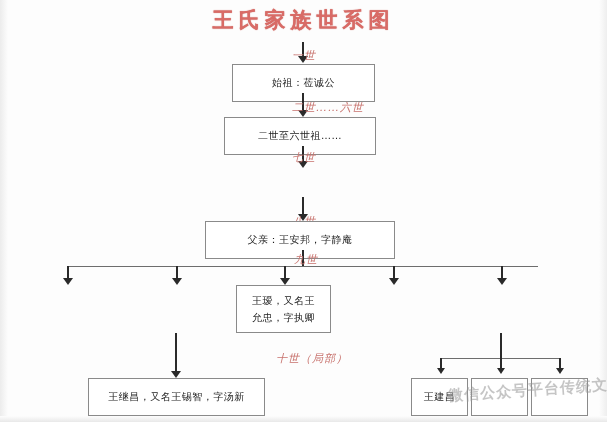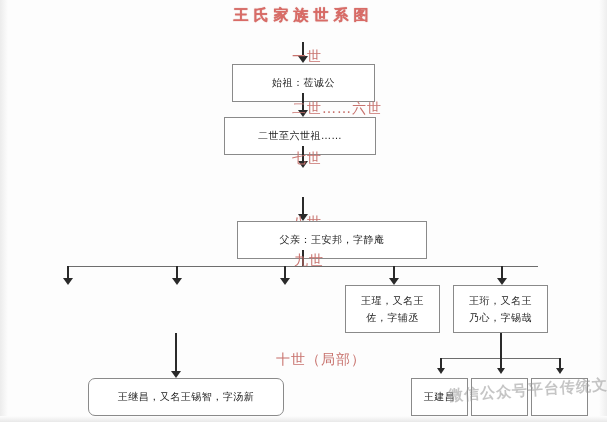--- a/index.html
+++ b/index.html
@@ -36,33 +36,34 @@
     width: 607px; height: 6px;
     background: linear-gradient(to top, #e8e8e8, #fdfdfd);
   }
 
   .title {
     position: absolute;
     left: 0;
     top: 6px;
     width: 607px;
     text-align: center;
-    font-size: 15px;
+    font-size: 21px;
     font-weight: bold;
     letter-spacing: 5px;
     color: #d96b66;
     text-shadow: 0 0 1px #c05a55;
   }
 
   .gen-label {
     position: absolute;
-    font-size: 14px;
+    font-size: 11px;
     color: #c8736e;
     white-space: nowrap;
     letter-spacing: 1px;
+    font-style: italic;
   }
 
   .node {
     position: absolute;
     box-sizing: border-box;
     border: 1px solid #8a8a8a;
     background: #ffffff;
     color: #1c1c1c;
     font-size: 10px;
     line-height: 16px;
@@ -151,21 +152,21 @@
 
   <div class="vline" style="left:302px; top:146px; height:20px;"></div>
   <div class="arrow" style="left:298px; top:161px;"></div>
   <div class="gen-label" style="left:292px; top:150px;">七世</div>
 
 
   <div class="vline" style="left:302px; top:197px; height:22px;"></div>
   <div class="arrow" style="left:298px; top:214px;"></div>
   <div class="gen-label" style="left:292px; top:214px;">八世</div>
 
-  <div class="node" style="left:205px; top:221px; width:190px; height:29px;margin-left:32px;">
+  <div class="node" style="left:205px; top:221px; width:190px; height:29px;">
     <span class="txt">父亲：王安邦，字静庵</span>
   </div>
 
   <div class="vline" style="left:302px; top:250px; height:16px;"></div>
   <div class="gen-label" style="left:294px; top:252px;">九世</div>
 
   <div class="hline" style="left:68px; top:266px; width:470px;"></div>
 
   <div class="vline" style="left:67px; top:266px; height:15px;"></div>
   <div class="arrow" style="left:63px; top:278px;"></div>
@@ -177,41 +178,35 @@
   <div class="arrow" style="left:280px; top:278px;"></div>
 
   <div class="vline" style="left:393px; top:266px; height:15px;"></div>
   <div class="arrow" style="left:389px; top:278px;"></div>
 
   <div class="vline" style="left:501px; top:266px; height:15px;"></div>
   <div class="arrow" style="left:497px; top:278px;"></div>
 
 
 
-
-  <div class="node two-line" style="left:345px; top:285px; width:95px; height:48px;">
+  <div class="node two-line" style="left:236px; top:285px; width:95px; height:48px;">
     <span class="txt">
-      <span>王瑆，又名王</span><br>
-      <span>佐，字辅丞</span>
+      <span>王瑷，又名王</span><br>
+      <span>允忠，字执卿</span>
     </span>
   </div>
 
-  <div class="node two-line" style="left:453px; top:285px; width:95px; height:48px;">
-    <span class="txt">
-      <span>王珩，又名王</span><br>
-      <span>乃心，字锡哉</span>
-    </span>
-  </div>
+
 
   <div class="gen-label" style="left:276px; top:351px;">十世（局部）</div>
 
   <div class="vline" style="left:175px; top:333px; height:42px;"></div>
   <div class="arrow" style="left:171px; top:371px;"></div>
 
-  <div class="node" style="left:88px; top:378px; width:196px; height:27px;border-radius:7px;">
+  <div class="node" style="left:88px; top:378px; width:177px; height:27px;">
     <span class="txt">王继昌，又名王锡智，字汤新</span>
   </div>
 
   <div class="vline" style="left:500px; top:333px; height:26px;"></div>
   <div class="hline thick" style="left:440px; top:358px; width:120px; background:#6d6d6d; height:1px;"></div>
 
   <div class="vline" style="left:440px; top:358px; height:13px;"></div>
   <div class="arrow small" style="left:437px; top:368px;"></div>
 
   <div class="vline" style="left:500px; top:358px; height:13px;"></div>

